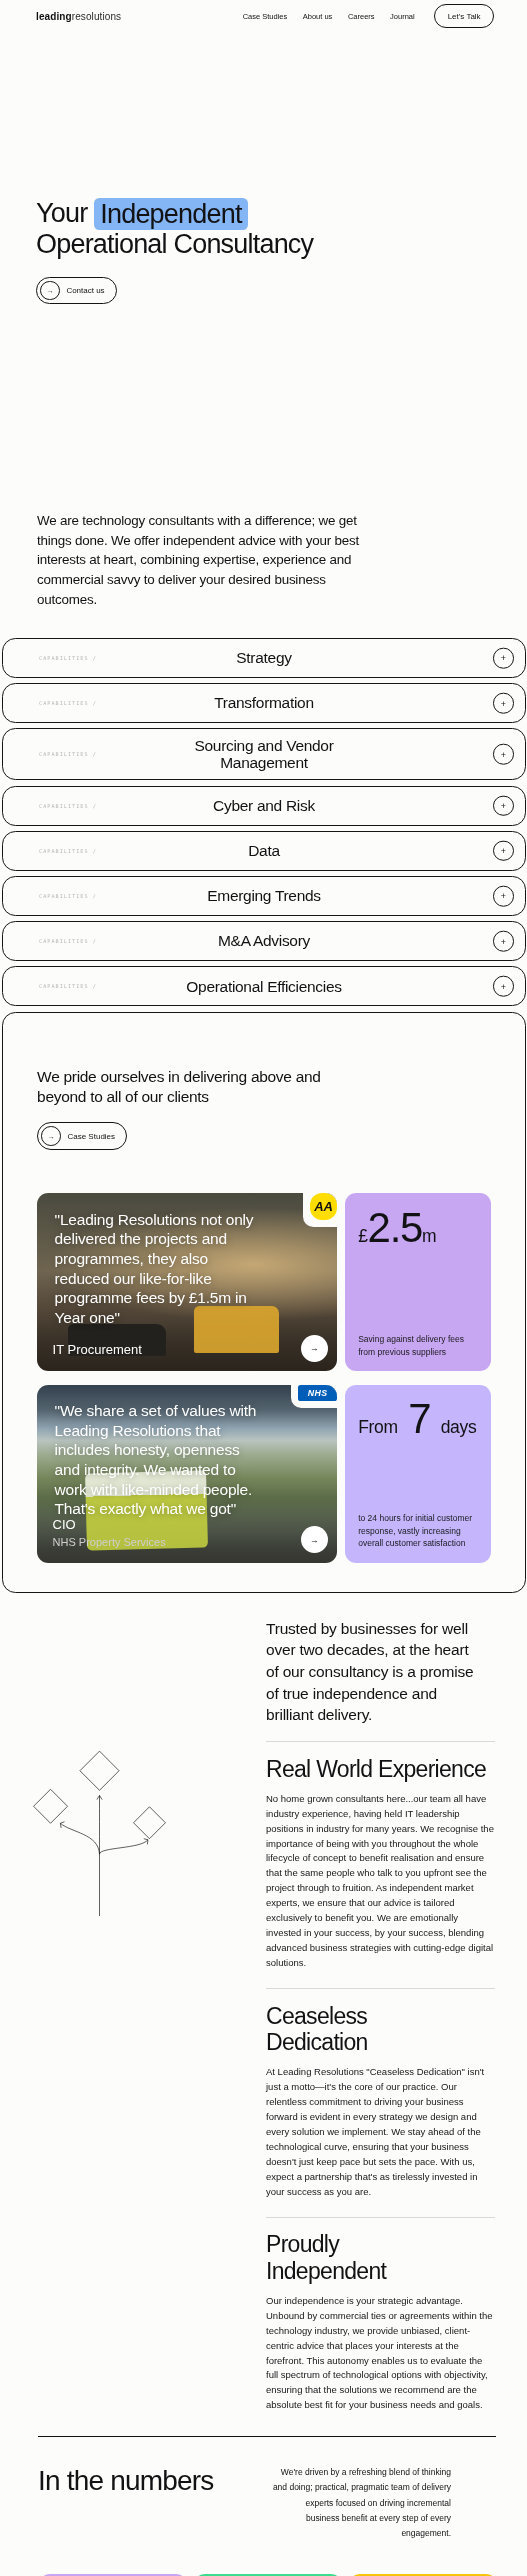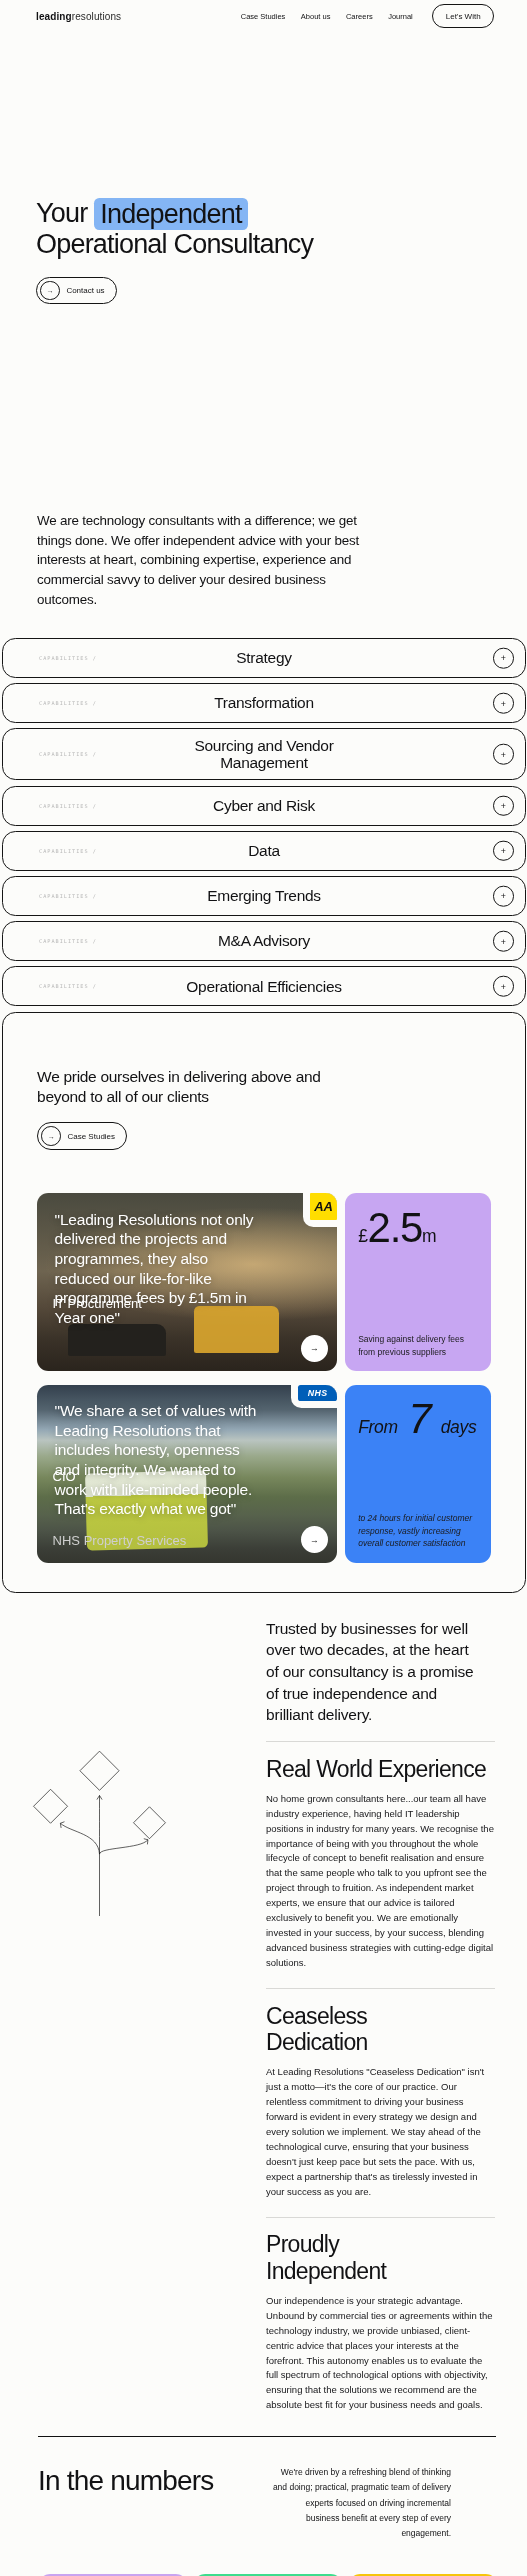--- a/index.html
+++ b/index.html
@@ -76,25 +76,25 @@
   .shape-van-aa { position:absolute; bottom:18.5px; left:157px; width:85px; height:47px; background:#D9A52E; border-radius:5.2px 7.2px 2.1px 2.1px; opacity:.92; }
   .shape-car-aa { position:absolute; bottom:15.5px; left:31px; width:98px; height:32px; background:#23211d; border-radius:5.2px 9.3px 2.1px 2.1px; }
   .shape-van-nhs { position:absolute; bottom:13.4px; left:49px; width:121px; height:77px; border-radius:5.2px;
       background:linear-gradient(180deg,#e9eedb 0%,#e9eedb 30%,#c3cf42 30%,#b9c53e 100%); transform:rotate(-1.5deg); opacity:.95; }
   .quote { position:relative; z-index:2; padding:16.5px 17.5px; font-size:15.5px; line-height:1.27; letter-spacing:-0.2px; max-width:242px; text-shadow:0 0.5px 7.2px rgba(0,0,0,.35); }
   .logo-notch {
     position:absolute; z-index:3; top:0; right:0; background:#FCFCFA;
     padding:0 0 6.7px 6.7px; border-bottom-left-radius:10.3px;
   }
   .badge { display:flex; align-items:center; justify-content:center; font-weight:700; font-style:italic; }
-  .badge-aa { width:27px; height:27px; border-radius:1px; font-size:13px; }
+  .badge-aa { width:27px; height:27px; border-radius:12px; font-size:13px; }
   .badge-nhs { width:39px; height:16.5px; border-radius:2.6px; font-size:8.8px; letter-spacing:0.3px; }
   .t-meta { position:absolute; z-index:2; left:15.5px; bottom:11.3px; line-height:1.45; }
   .t-role { font-size:13px; color:#fff; }
-  .t-org { font-size:13px; color:#cfcfcf;margin-top:46px; }
+  .t-org { font-size:11px; color:#cfcfcf; }
   .arrow-circle {
     position:absolute; z-index:3; right:9.3px; bottom:9.3px; width:27px; height:27px;
     background:#fff; color:#111; border-radius:50%;
     display:flex; align-items:center; justify-content:center; font-size:8.8px; cursor:pointer;
   }
   .stat-card { position:relative; border-radius:11.3px; padding:13.4px 13.4px; color:#121214; height:178px; }
   .stat-big { font-size:42px; letter-spacing:-1.3px; line-height:1; white-space:nowrap; }
   .stat-small { font-size:17.5px; letter-spacing:-0.3px; }
   .stat-cap { position:absolute; left:13.4px; right:12.4px; bottom:12.4px; font-size:8.5px; line-height:1.5; color:#1b1b1d; }
   
@@ -121,21 +121,21 @@
 
 <div class="header">
   <div class="logo"><span class="b">leading</span><span class="l">resolutions</span></div>
   <div class="nav">
     <span>Case Studies</span>
     <span>About us</span>
     <span>Careers</span>
     <span>Journal</span>
   </div>
   <button class="pill">
-      <span>Let's With</span>
+      <span>Let's Talk</span>
     </button>
 </div>
 
 <div class="hero">
   <h1>
     <span>Your</span>
     <span class="hl" style="background: rgb(132, 181, 244);">Independent</span><br>
     <span>Operational Consultancy</span>
   </h1>
   <button class="pill">
@@ -226,21 +226,21 @@
         <div class="badge badge-nhs" style="background: rgb(0, 94, 184); color: rgb(255, 255, 255);">NHS</div>
       </div>
       <div class="t-meta">
         <div class="t-role">CIO</div>
         <div class="t-org">NHS Property Services</div>
       </div>
       <div class="arrow-circle">
           <span>→</span>
         </div>
     </div>
-    <div class="stat-card" style="background: #3b82f6; font-style: italic;">
+    <div class="stat-card" style="background: #c4b5fd;">
       <div class="stat-big"><span class="stat-small">From</span> <span>7</span> <span class="stat-small">days</span></div>
       <div class="stat-cap">to 24 hours for initial customer response, vastly increasing overall customer satisfaction</div>
     </div>
   </div>
 </div>
 
 <div class="trusted-wrap">
   <p class="trusted">Trusted by businesses for well over two decades, at the heart of our consultancy is a promise of true independence and brilliant delivery.</p>
 
   <svg class="diagram" width="155" height="170" viewBox="0 0 300 330" fill="none" xmlns="http://www.w3.org/2000/svg">

